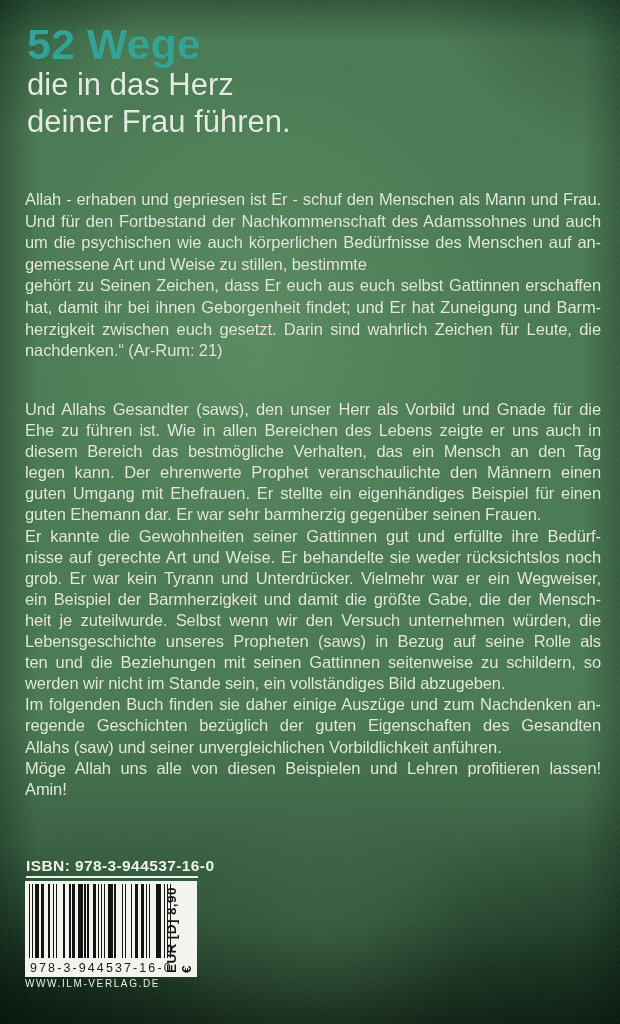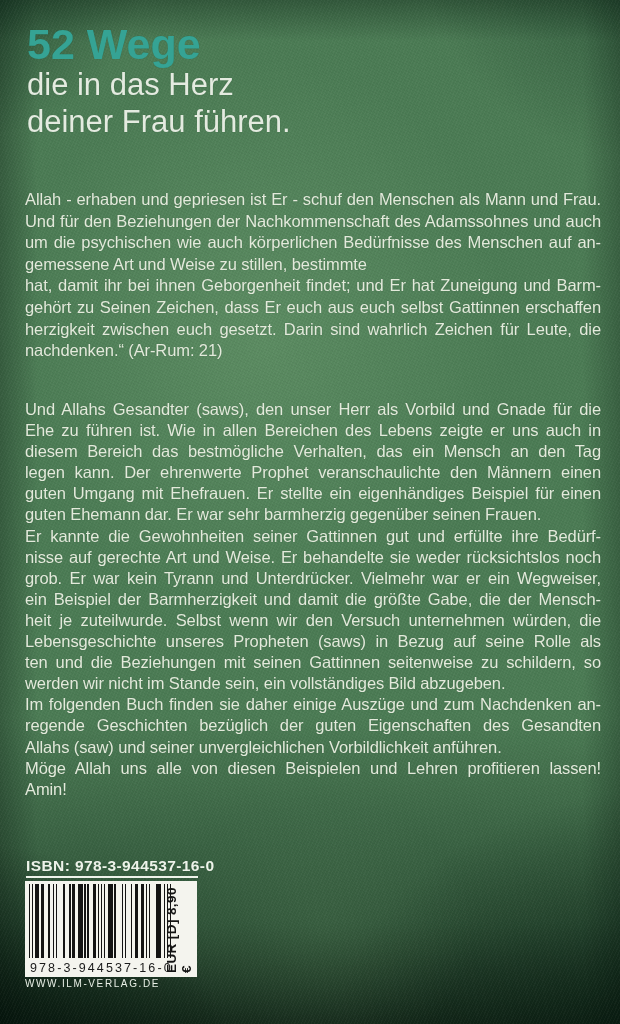--- a/index.html
+++ b/index.html
@@ -100,25 +100,25 @@
 
   <div class="title" id="title" style="color: rgb(53, 163, 148);">52 Wege</div>
 
   <div class="subtitle">
     <div>die in das Herz</div>
     <div>deiner Frau führen.</div>
   </div>
 
   <div class="para p1" id="para1">
       <div class="line">Allah - erhaben und gepriesen ist Er - schuf den Menschen als Mann und Frau.</div>
-      <div class="line">Und für den Beziehungen der Nachkommenschaft des Adamssohnes und auch</div>
+      <div class="line">Und für den Fortbestand der Nachkommenschaft des Adamssohnes und auch</div>
       <div class="line">um die psychischen wie auch körperlichen Bedürfnisse des Menschen auf an-</div>
       <div class="line nj">gemessene Art und Weise zu stillen, bestimmte</div>
+      <div class="line">gehört zu Seinen Zeichen, dass Er euch aus euch selbst Gattinnen erschaffen</div>
       <div class="line">hat, damit ihr bei ihnen Geborgenheit findet; und Er hat Zuneigung und Barm-</div>
-      <div class="line">gehört zu Seinen Zeichen, dass Er euch aus euch selbst Gattinnen erschaffen</div>
       <div class="line">herzigkeit zwischen euch gesetzt. Darin sind wahrlich Zeichen für Leute, die</div>
       <div class="line nj">nachdenken.“ (Ar-Rum: 21)</div>
     </div>
   <div class="para p2" id="para2">
       <div class="line">Und Allahs Gesandter (saws), den unser Herr als Vorbild und Gnade für die</div>
       <div class="line">Ehe zu führen ist. Wie in allen Bereichen des Lebens zeigte er uns auch in</div>
       <div class="line">diesem Bereich das bestmögliche Verhalten, das ein Mensch an den Tag</div>
       <div class="line">legen kann. Der ehrenwerte Prophet veranschaulichte den Männern einen</div>
       <div class="line">guten Umgang mit Ehefrauen. Er stellte ein eigenhändiges Beispiel für einen</div>
       <div class="line nj">guten Ehemann dar. Er war sehr barmherzig gegenüber seinen Frauen.</div>

